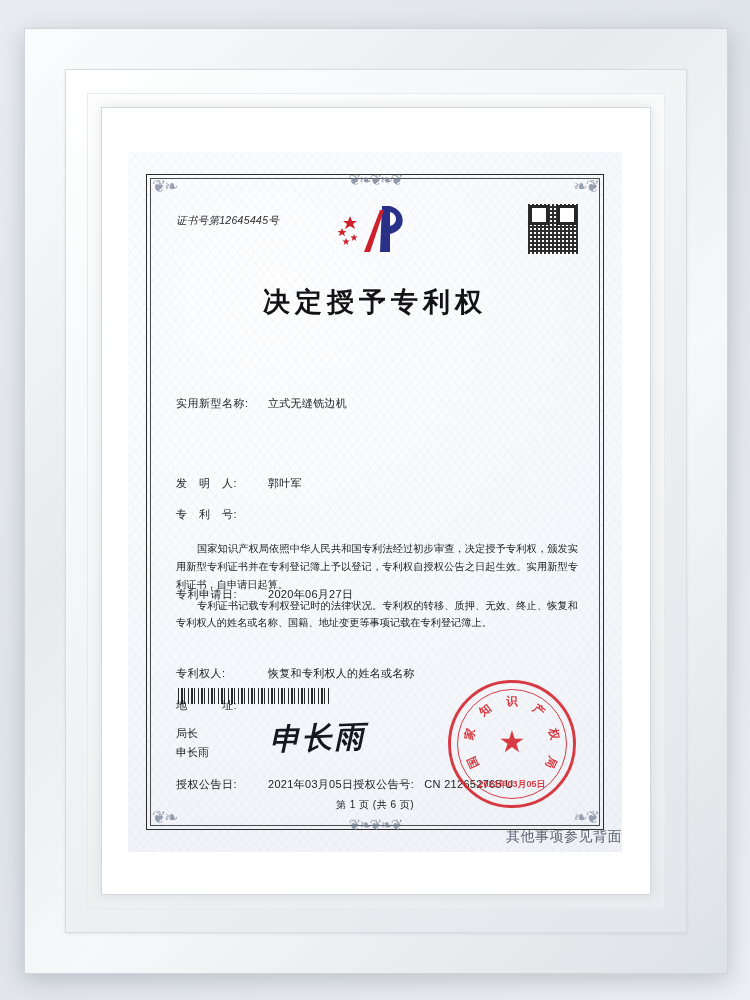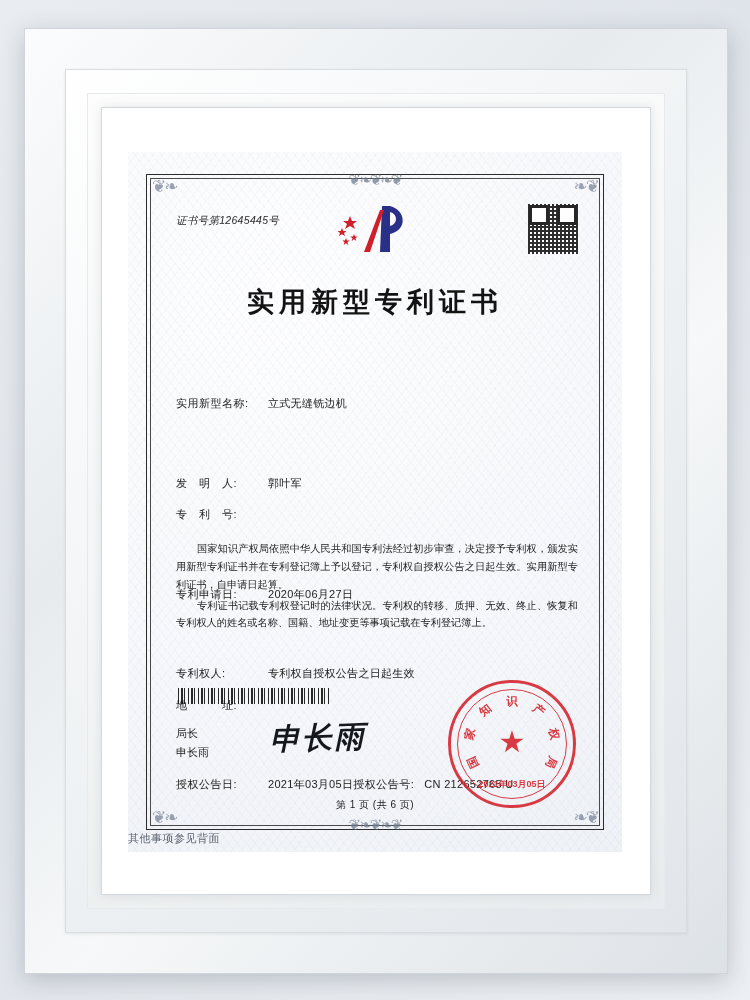--- a/index.html
+++ b/index.html
@@ -312,22 +312,22 @@
     bottom: 40px;
     text-align: center;
     font-size: 10px;
     color: #1c1c1c;
     letter-spacing: 0.5px;
   }
   .footnote {
     position: absolute;
     left: 0; right: 0;
     bottom: 6px;
-    text-align: left;
-    font-size: 11px;
+    text-align: right;
+    font-size: 14px;
     color: #5d6470;
     letter-spacing: 0.5px;
   }
 </style>
 </head>
 <body>
 
 <div id="stage">
 
   <div class="frame-outer">
@@ -354,21 +354,21 @@
       <path d="M70 6 C86 10, 88 30, 70 34 L70 26 C78 24, 78 14, 70 12 Z" fill="#2a2f88"></path>
       <path d="M60 10 L64 10 L50 52 L44 52 Z" fill="#cf1f2b"></path>
       <polygon points="30,16 32,21 37,21 33,24 35,29 30,26 25,29 27,24 23,21 28,21" fill="#cf1f2b"></polygon>
       <polygon points="22,28 23.3,31 26.5,31 24,33 25,36 22,34.2 19,36 20,33 17.5,31 20.7,31" fill="#cf1f2b"></polygon>
       <polygon points="26,38 27,40.5 29.7,40.5 27.5,42.2 28.3,45 26,43.3 23.7,45 24.5,42.2 22.3,40.5 25,40.5" fill="#cf1f2b"></polygon>
       <polygon points="34,34 35,36.5 37.7,36.5 35.5,38.2 36.3,41 34,39.3 31.7,41 32.5,38.2 30.3,36.5 33,36.5" fill="#cf1f2b"></polygon>
     </svg>
 
     <div class="qr"></div>
 
-    <div class="title">实用新型专利证书</div>
+    <div class="title">决定授予专利权</div>
 
     <div class="fields">
 
       <div class="field-row">
         <div class="field-label">实用新型名称:</div>
         <div class="field-value">立式无缝铣边机</div>
       </div>
 
       <div class="field-row">
         <div class="field-label">发　明　人:</div>
@@ -379,21 +379,21 @@
         <div class="field-label">专　利　号:</div>
       </div>
 
       <div class="field-row">
         <div class="field-label">专利申请日:</div>
         <div class="field-value">2020年06月27日</div>
       </div>
 
       <div class="field-row">
         <div class="field-label">专利权人:</div>
-        <div class="field-value">专利权自授权公告之日起生效</div>
+        <div class="field-value">恢复和专利权人的姓名或名称</div>
       </div>
 
       <div class="field-row">
         <div class="field-label">地　　　址:</div>
       </div>
 
       <div class="field-row pair">
         <div class="field-label">授权公告日:</div>
         <div class="field-value">2021年03月05日</div>
         <div class="field-label2">授权公告号:</div>

